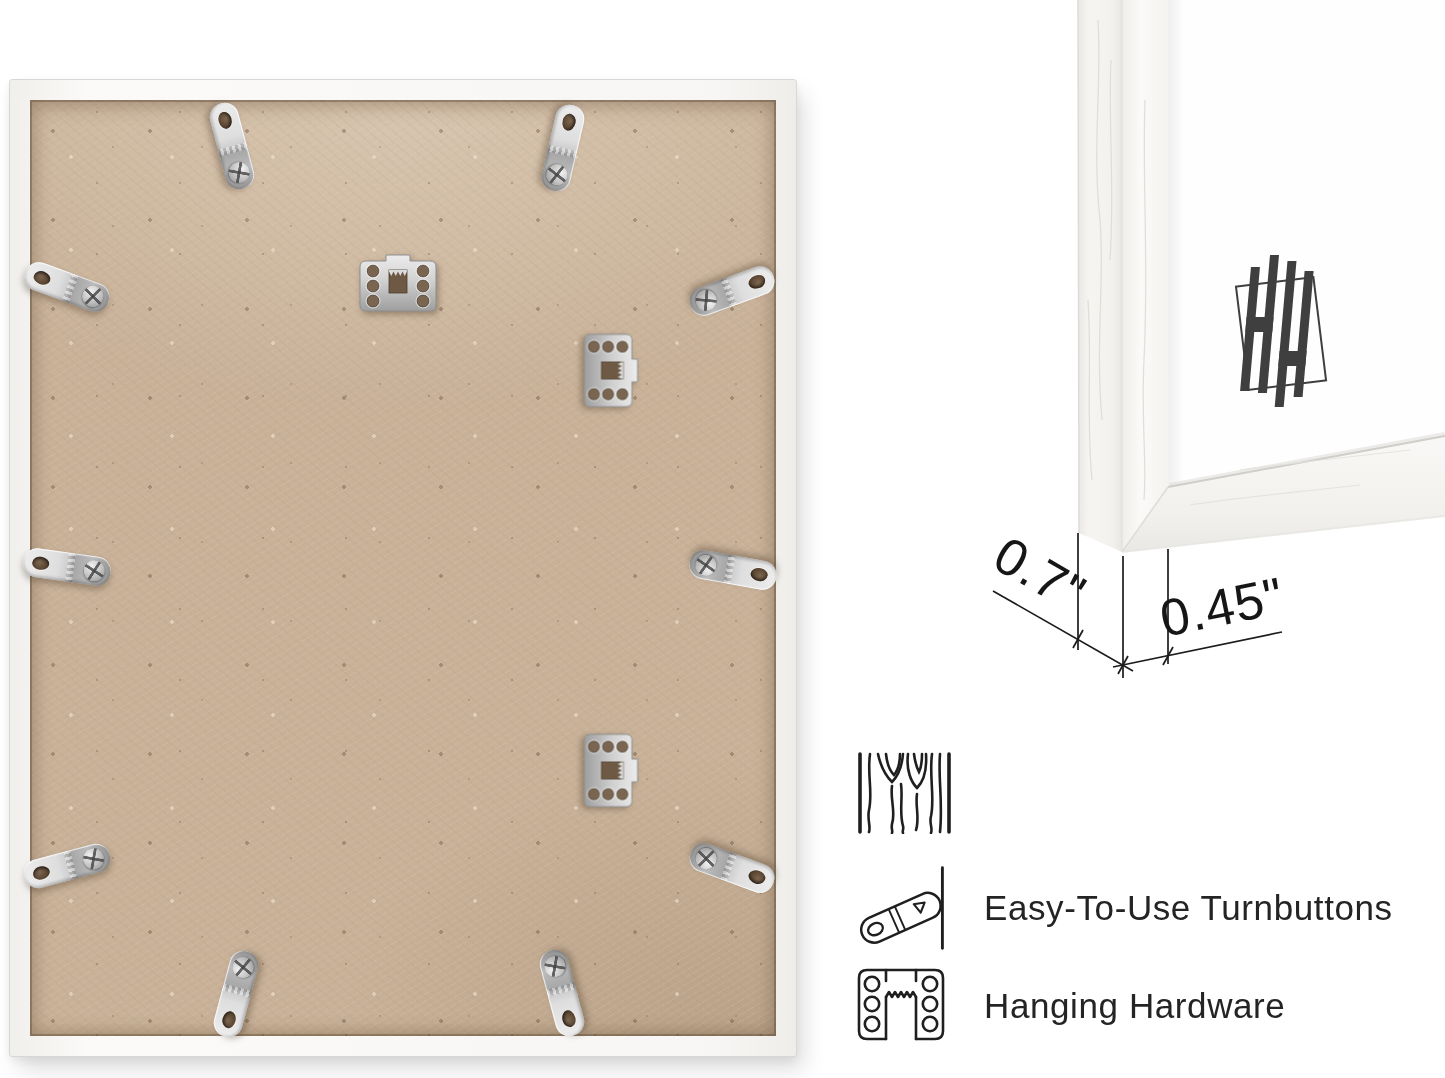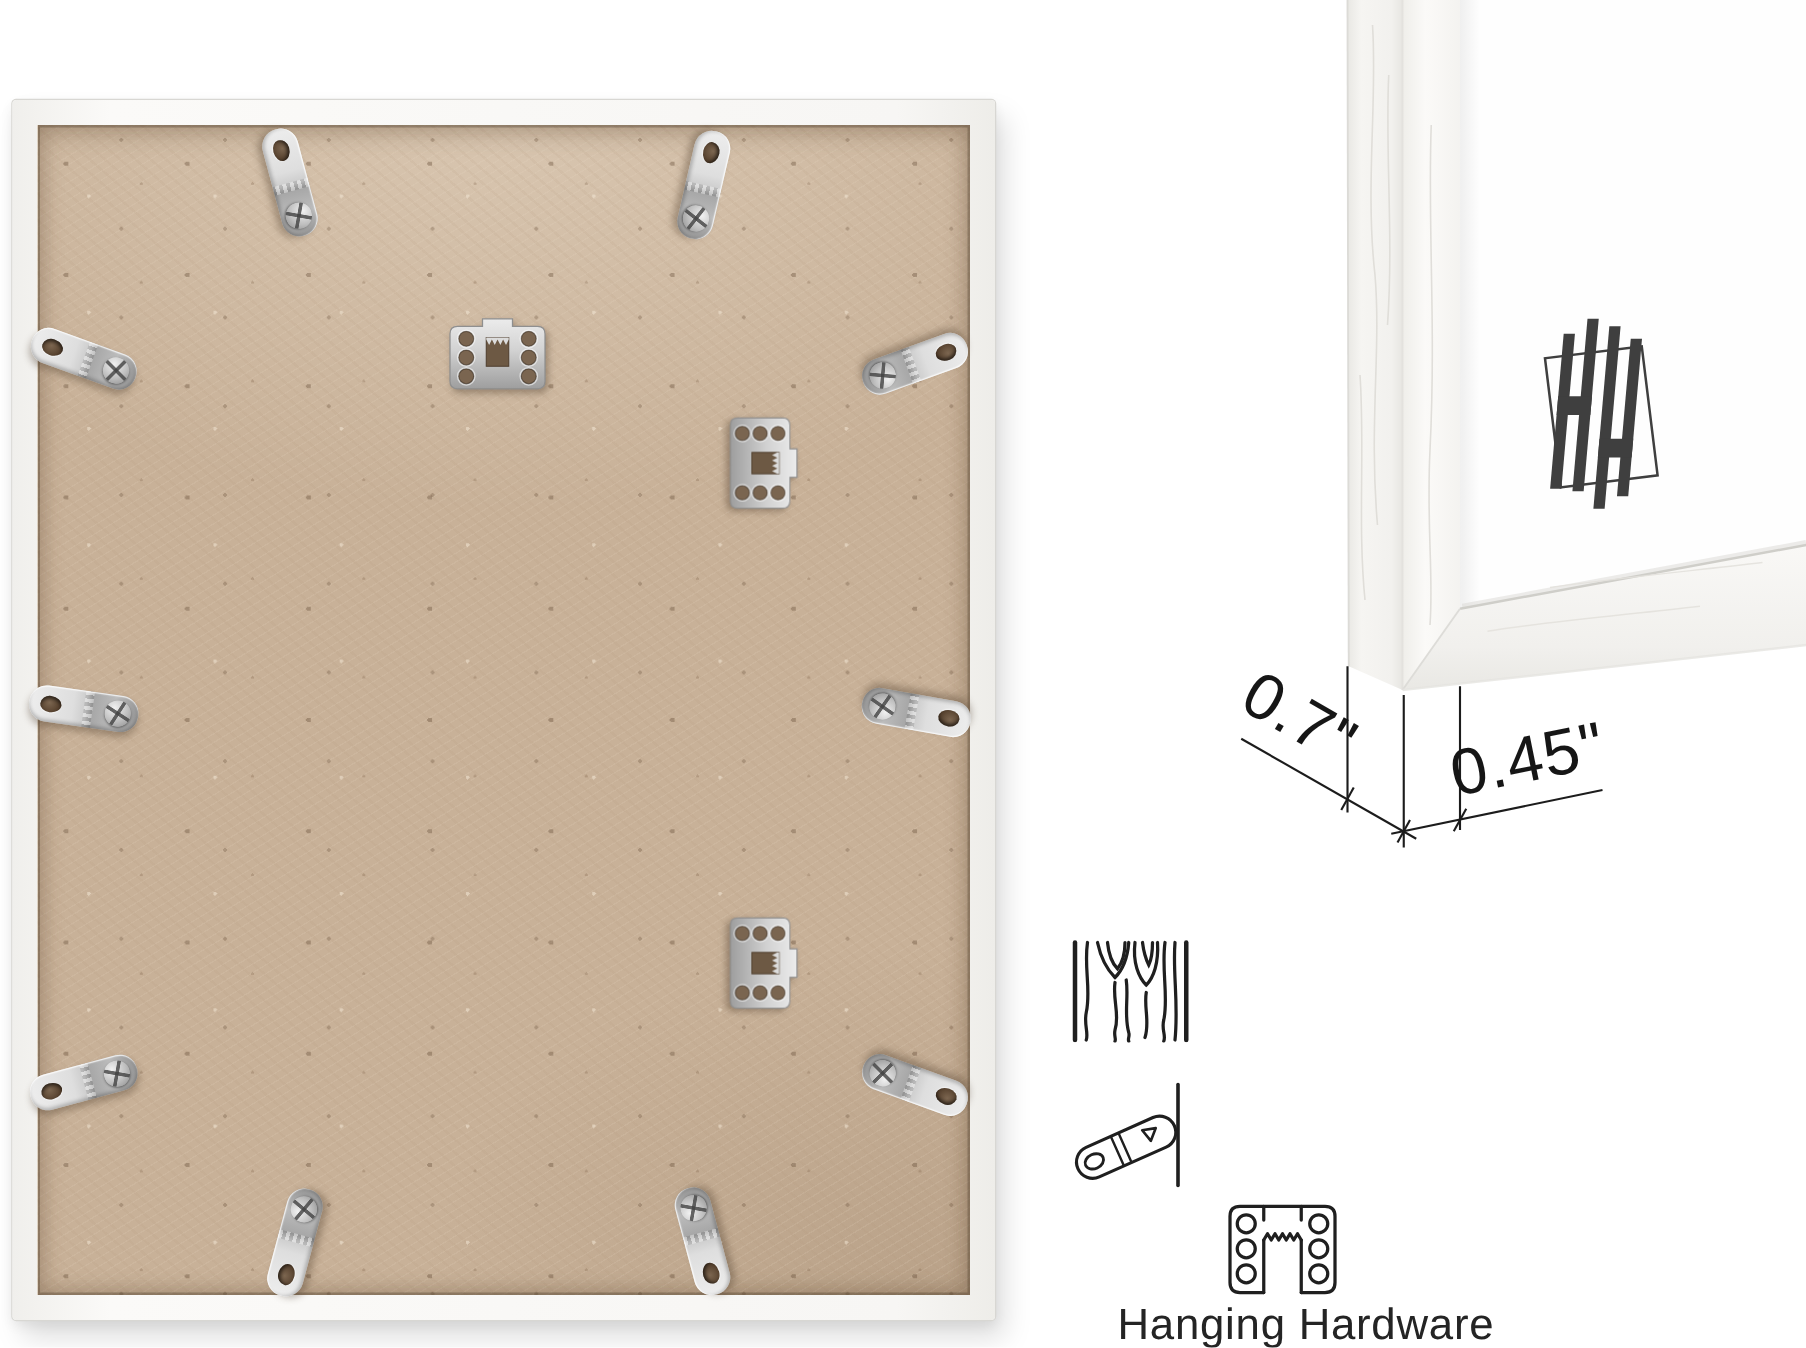--- a/index.html
+++ b/index.html
@@ -256,23 +256,24 @@
   <svg class="f-icon" width="96" height="86" viewBox="0 0 100 88" fill="none" stroke="#1f1f1f" stroke-linecap="round" stroke-linejoin="round">
     <path d="M90,2 V86" stroke-width="3"></path>
     <g transform="rotate(-24 48 52)">
       <rect x="2" y="40" width="88" height="27" rx="13.5" stroke-width="2.6" fill="#ffffff"></rect>
       <ellipse cx="17" cy="53.5" rx="8" ry="6" stroke-width="2.4"></ellipse>
       <path d="M38,41 V66" stroke-width="2"></path>
       <path d="M45,41 V66" stroke-width="2"></path>
       <path d="M64,46 L75,49 L67,57 Z" stroke-width="2.2"></path>
     </g>
   </svg>
-</div>
-
-<div class="feature-row" style="top:962px;height:88px;flex-direction:column;">
+  <span class="f-label" style="margin-left:32px">Easy-To-Use Turnbuttons</span>
+</div>
+
+<div class="feature-row" style="top:962px;height:88px;">
   <svg class="f-icon" width="90" height="78" viewBox="0 0 90 78" fill="none" stroke="#1f1f1f" stroke-width="2.6" stroke-linecap="round" stroke-linejoin="round">
     <path d="M30,72 H11 Q3,72 3,64 V11 Q3,3 11,3 H79 Q87,3 87,11 V64 Q87,72 79,72 H60"></path>
     <path d="M30,72 V30"></path>
     <path d="M60,72 V30"></path>
     <path d="M30,30 l3,-5 3,5 3,-5 3,5 3,-5 3,5 3,-5 3,5 3,-5 3,5"></path>
     <path d="M30,3 V14"></path>
     <path d="M60,3 V14"></path>
     <circle cx="16" cy="17" r="7.2"></circle>
       <circle cx="16" cy="37" r="7.2"></circle>
       <circle cx="16" cy="57" r="7.2"></circle>

